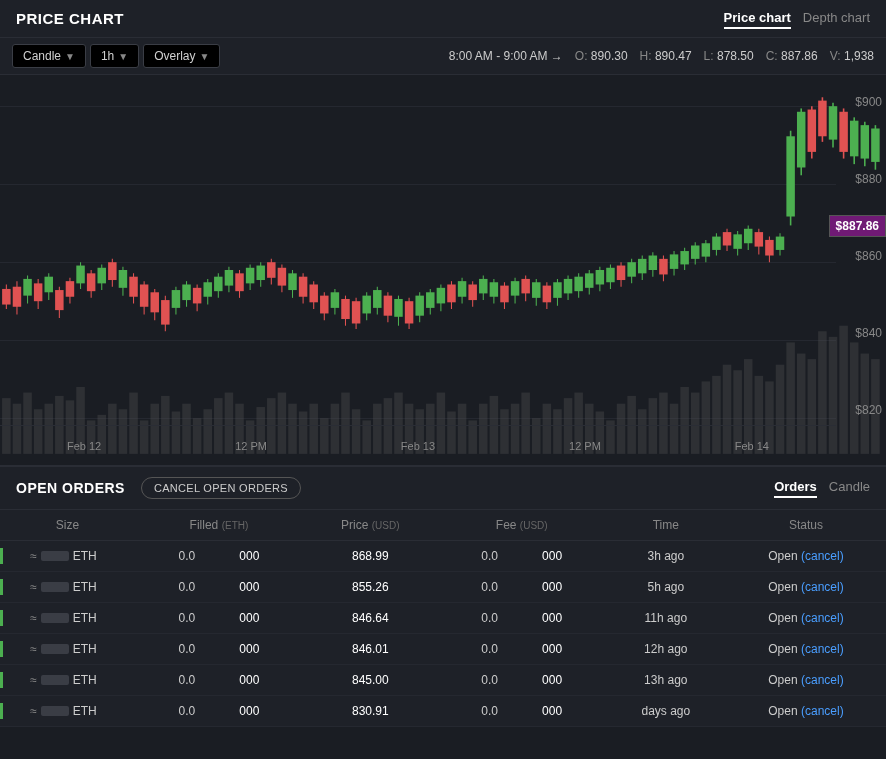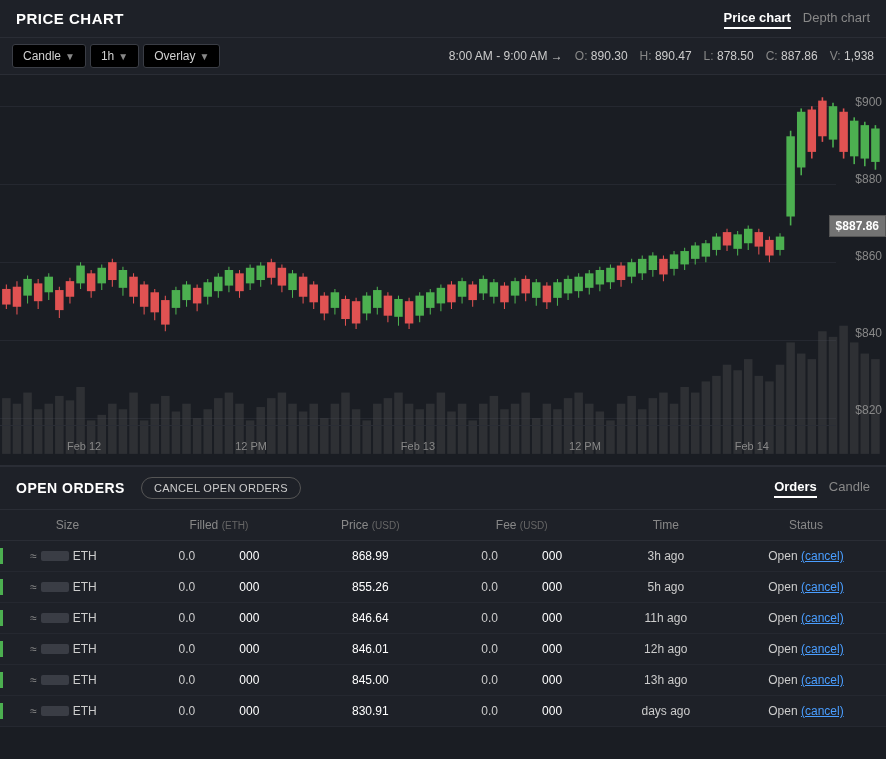--- a/index.html
+++ b/index.html
@@ -80,21 +80,21 @@
       position: relative;
       background: #1a1d23;
       height: 390px;
       overflow: hidden;
     }
 
     
     .price-label {
       position: absolute;
       right: 0;
-      background: #737373;
+      background: #701a75;
       color: #fff;
       padding: 3px 6px;
       font-size: 12px;
       font-weight: 600;
       border: 1px solid #555;
       z-index: 10;
     }
 
     
     .y-axis {
@@ -229,21 +229,21 @@
     }
     .size-approx { color: #888; }
     .size-bar {
       display: inline-block;
       width: 28px;
       height: 10px;
       background: #3a3d45;
       border-radius: 2px;
     }
     .status-open { color: #ccc; }
-    .status-cancel { color: #4a9eff; cursor: pointer; text-decoration: underline; }
+    .status-cancel { color: #4a9eff; cursor: pointer; }
     .price-val { color: #fff; font-weight: 500; }
     .dim { color: #ffffff; margin-left: 44px; }
 
     
     .grid-line-h {
       position: absolute;
       left: 0;
       right: 50px;
       border-top: 1px solid #252830;
       pointer-events: none;

